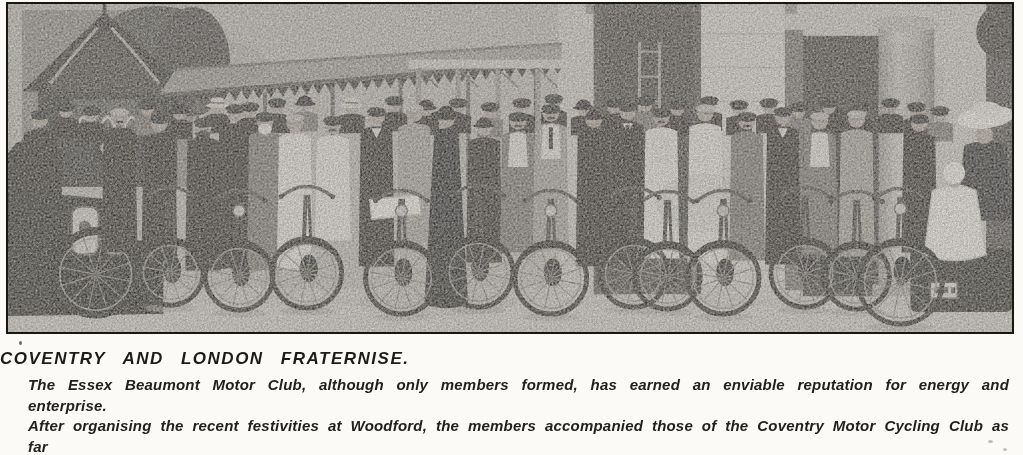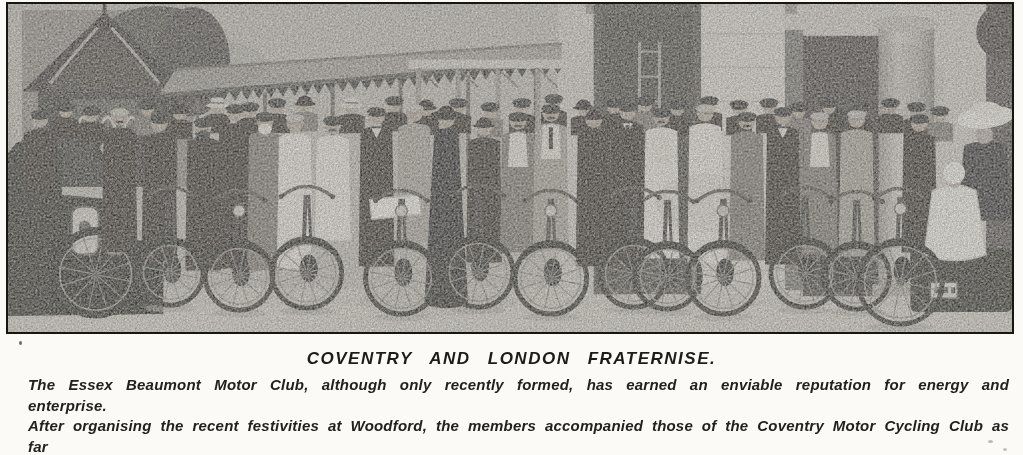--- a/index.html
+++ b/index.html
@@ -13,21 +13,20 @@
     position:absolute;left:6px;top:2px;width:1008px;height:332px;
     border:2px solid #17160f;background:#bcb9b2;box-sizing:border-box;
     overflow:hidden;margin:0;
   }
   .photo-frame svg{display:block;width:100%;height:100%;}
   .caption-block{
     position:absolute;left:0;top:340px;width:1023px;
   }
   .headline{
     margin:9px 0 6px 0;
-    text-align:center;
     font-style:italic;font-weight:700;font-size:17px;line-height:20px;
     letter-spacing:1.5px;word-spacing:11px;
     color:#1d1c19;
   }
   .cap-line{
     margin:0;padding:0 14px 0 28px;
     font-style:italic;font-weight:700;font-size:15px;line-height:20.5px;
     word-spacing:4px;letter-spacing:.2px;
     color:#22211e;
   }
@@ -893,20 +892,20 @@
       </g>
     </g>
 
     <rect x="0" y="0" width="1008" height="330" filter="url(#grainF)" opacity="0.5"></rect>
     <rect x="0" y="0" width="1008" height="330" filter="url(#grainL)" opacity="0.5"></rect>
   </svg>
 </figure>
 
 <section class="caption-block">
   <h1 class="headline">COVENTRY AND LONDON FRATERNISE.</h1>
-  <p class="cap-line j">The Essex Beaumont Motor Club, although only recently formed, has earned an enviable reputation for energy and enterprise.</p>
+  <p class="cap-line j">The Essex Beaumont Motor Club, although only members formed, has earned an enviable reputation for energy and enterprise.</p>
   <p class="cap-line j">After organising the recent festivities at Woodford, the members accompanied those of the Coventry Motor Cycling Club as far</p>
 
 </section>
 
 <div class="speck s1"></div>
 <div class="speck s2"></div>
 <div class="speck s3"></div>
 
 </body></html>

